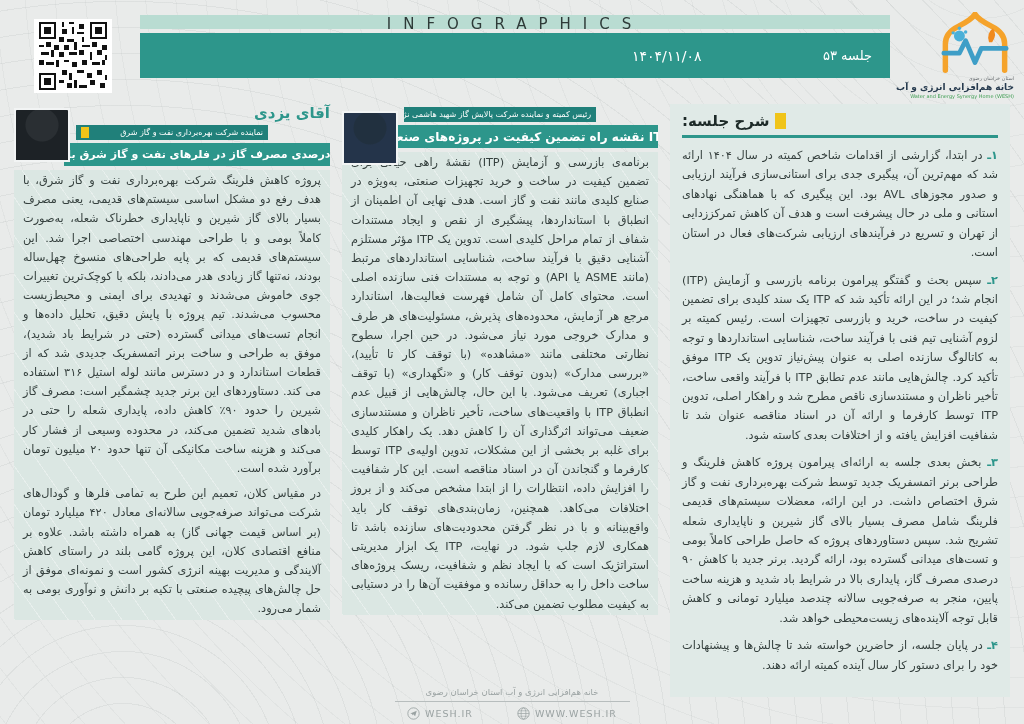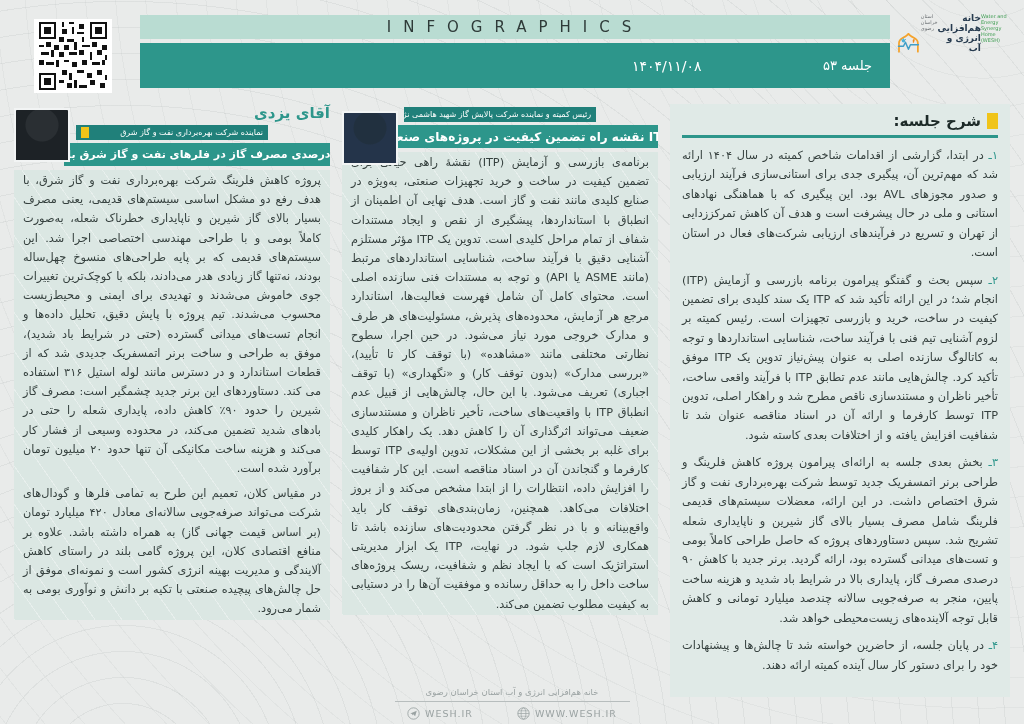--- a/index.html
+++ b/index.html
@@ -12,49 +12,49 @@
       repeating-radial-gradient(circle at 96% -10%, rgba(120,130,130,0.07) 0 1px, transparent 1px 30px),
       #e9ebea;
   }
 
   
   .topbar{ position:absolute; top:10px; left:34px; right:10px; height:90px; display:flex; align-items:flex-start; }
   .qr{ width:78px; height:74px; margin-top:9px; background:#fff; flex:0 0 auto; }
   .qr svg{ width:100%; height:100%; display:block; }
   .bars{ flex:1 1 auto; margin-left:28px; margin-right:6px; display:flex; flex-direction:column; }
   .bar-light{
-    height:24px; margin-top:5px; background:#b9dcd2; display:flex; align-items:center; justify-content:center;
+    height:14px; margin-top:5px; background:#b9dcd2; display:flex; justify-content:center;
     color:#2e3a38; font-size:15px; letter-spacing:10px; font-weight:500;
   }
   .bar-dark{
     height:45px; margin-top:4px; background:#2d968b; display:flex; flex-direction:row-reverse; align-items:center;
     color:#fff; padding:0 18px;
   }
   .bar-dark .date{ font-size:14px; width:120px; text-align:left; }
   .bar-dark .title{ flex:1; text-align:center; font-size:23px; font-weight:bold; }
   .bar-dark .session{ font-size:13px; width:120px; text-align:right; }
 
-  .logo{ width:118px; flex:0 0 auto; display:flex; align-items:flex-start; padding-top:2px; }
+  .logo{ width:118px; flex:0 0 auto; display:flex; flex-direction:column; align-items:flex-end; padding-top:2px; }
   .logo svg{ width:78px; height:62px; display:block; }
   .logo .l-small{ font-size:5px; color:#6a6f72; margin-top:1px; }
   .logo .l-name{ font-size:9px; font-weight:bold; color:#273b4f; margin-top:1px; }
   .logo .l-en{ font-size:5px; color:#3f9e53; margin-top:1px; }
 
   
   .content{ position:absolute; top:104px; left:14px; right:14px; bottom:40px; display:flex; gap:12px; direction:rtl; }
   .col{ flex:1 1 0; min-width:0; }
 
   
   .summary{ background:#e0eae7; padding:8px 12px 14px; align-self:flex-start; }
-  .sum-head{ display:flex; align-items:center; gap:6px; }
+  .sum-head{ display:flex; align-items:center; gap:6px;justify-content:flex-end; }
   .sum-sq{ width:11px; height:16px; background:#f0c419; flex:0 0 auto; }
   .sum-title{ font-size:15px; font-weight:bold; color:#1d2a28; }
   .sum-rule{ height:3px; background:#2d968b; margin:5px 0 8px; }
   .sum-item{ font-size:11.3px; line-height:1.72; text-align:justify; color:#35403e; margin-bottom:8px; }
-  .sum-item .num{ color:#2d968b; font-weight:normal; }
+  .sum-item .num{ color:#2d968b; font-weight:bold; }
 
   
   .spk-head{ position:relative; padding-right:0; }
   .spk-photo{
     position:absolute; left:0; top:4px; width:56px; height:54px; border:2px solid #f2f4f4; z-index:2;
   }
   .photo-a{ background:radial-gradient(circle at 50% 30%, #21303f 16px, transparent 17px),
             radial-gradient(ellipse at 50% 105%, #24344a 36px 26px, transparent 37px), #7f937f; }
   .photo-b{ background:radial-gradient(circle at 50% 30%, #2a2f33 16px, transparent 17px),
             radial-gradient(ellipse at 50% 105%, #1d2226 36px 26px, transparent 37px), #c9cdce; }

